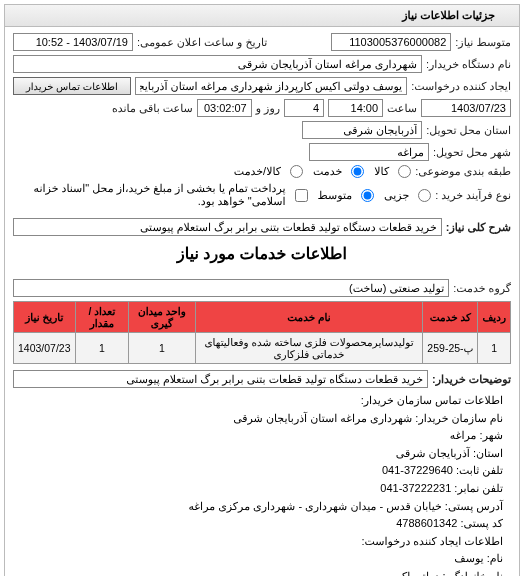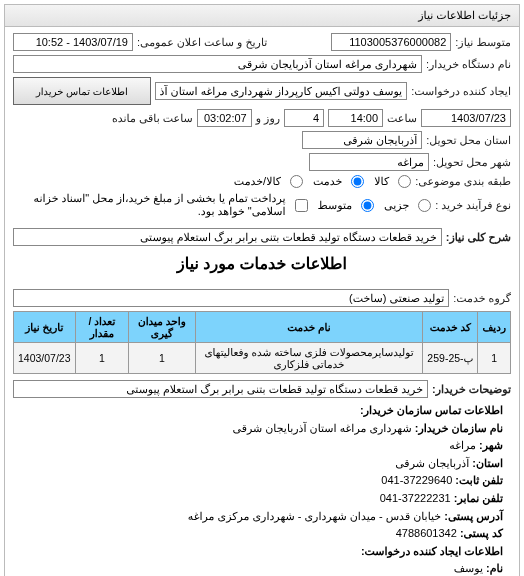--- a/index.html
+++ b/index.html
@@ -12,22 +12,22 @@
   color: #000;
 }
 .panel {
   border: 1px solid #bbb;
   margin: 4px;
   background: #fff;
 }
 .panel-header {
   background: linear-gradient(#f4f4f4, #e4e4e4);
   border-bottom: 1px solid #bbb;
-  padding: 4px 8px;
-  font-weight: normal;
+  padding: 4px 24px;
+  font-weight: bold;
   font-size: 11px;
 }
 .form-body {
   padding: 6px 8px;
 }
 .row {
   display: flex;
   align-items: center;
   margin-bottom: 4px;
   gap: 4px;
@@ -49,23 +49,23 @@
 .input.wide { flex: 1; }
 .input.w120 { width: 120px; }
 .input.w90 { width: 90px; }
 .input.w55 { width: 55px; }
 .input.w40 { width: 40px; }
 .btn {
   border: 1px solid #666;
   background: linear-gradient(#f8f8f8,#ddd);
   font-family: inherit;
   font-size: 10px;
-  padding: 2px 22px;
+  padding: 2px 12px;
   cursor: pointer;
-  height: 28px;
+  height: 18px;
 }
 .radio-group, .checkbox-group {
   display: flex;
   gap: 10px;
   align-items: center;
 }
 .radio-item, .checkbox-item {
   display: flex;
   align-items: center;
   gap: 9px;
@@ -79,34 +79,34 @@
   margin-top: 4px;
   font-size: 10.5px;
 }
 table.data th, table.data td {
   border: 1px solid #999;
   padding: 3px 4px;
   text-align: center;
   background: #f3f3f3;
 }
 table.data th {
-  background: #7dd3fc;
+  background: #ef4444;
   font-weight: bold;
 }
 .section-title {
   font-weight: bold;
   font-size: 16px;
   margin: 8px 0 16px 0;
 }
 .contact-block {
   font-size: 11px;
   line-height: 1.6;
   padding: 4px 8px;
 }
-.contact-block b { font-weight: bold; }
+.contact-block b { font-weight: normal; }
 .note-row {
   display: flex;
   align-items: center;
   gap: 4px;
   margin-top: 6px;
 }
 </style>
 </head>
 <body>
 

